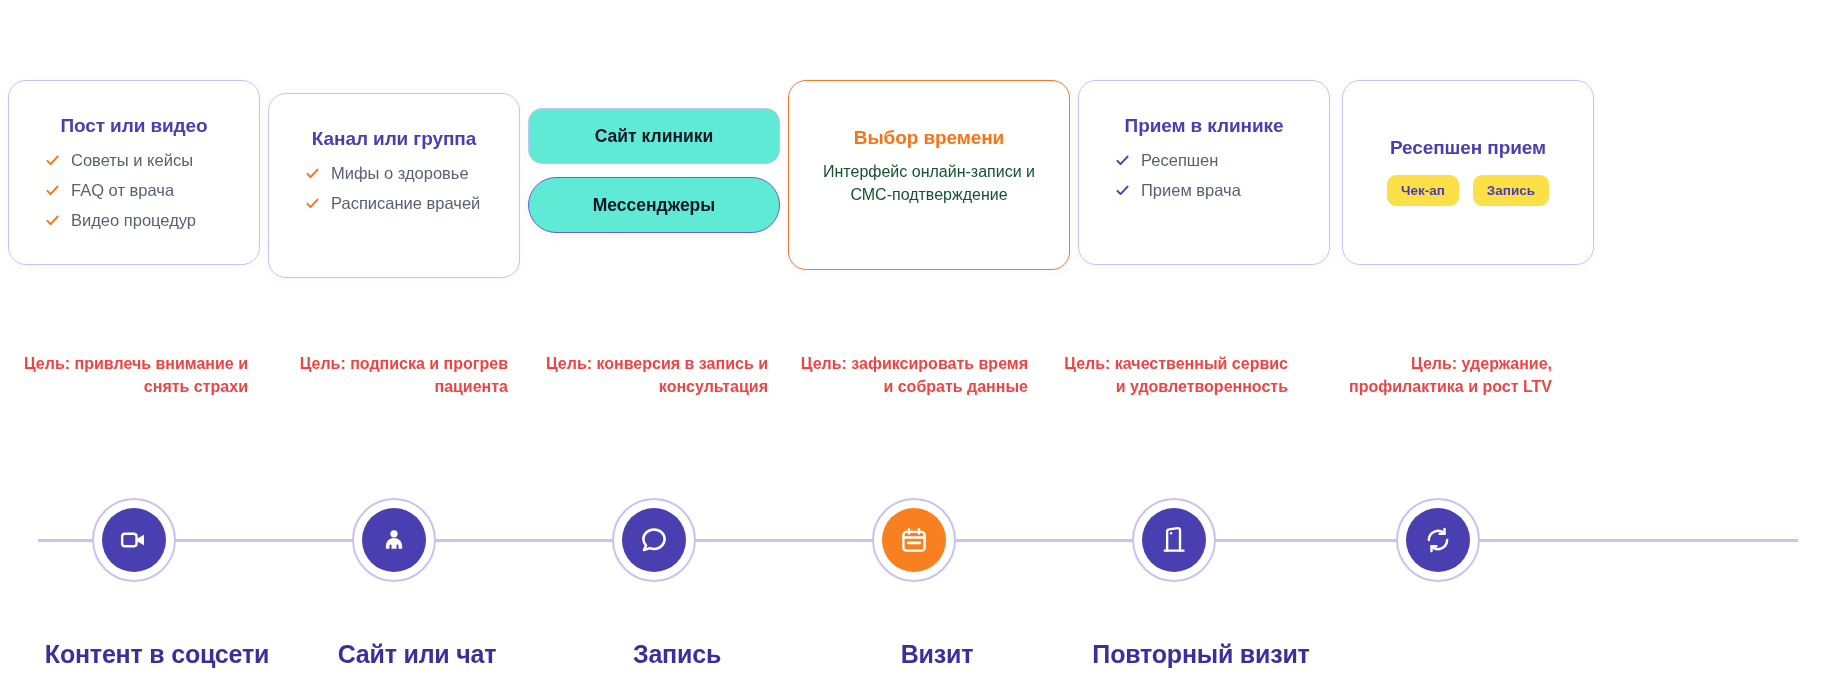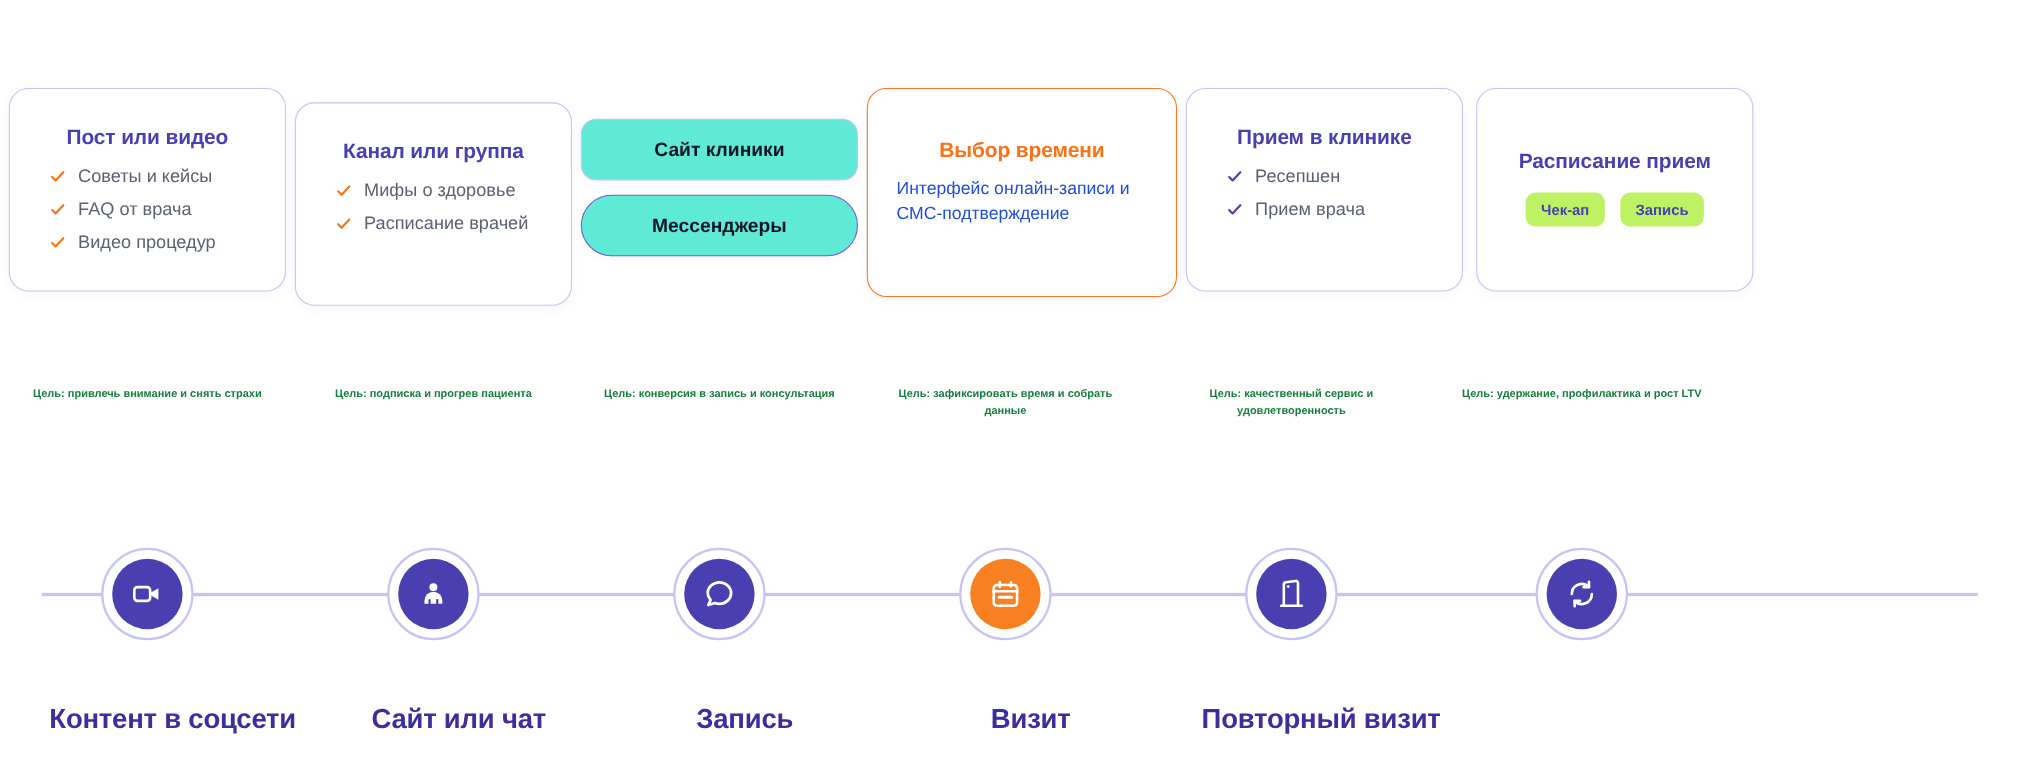--- a/index.html
+++ b/index.html
@@ -49,61 +49,62 @@
     font-size: 16.5px;
     color: #5a6172;
     white-space: nowrap;
   }
   .check { width: 15px; height: 15px; flex: 0 0 15px; display: block; }
 
   .card-desc {
     margin-top: 11px;
     font-size: 16px;
     line-height: 1.45;
-    color: #1d4ed8;
+    color: #14532d;
+    text-align: center;
     padding: 0 26px;
   }
 
   
   .pill {
     width: 100%;
     height: 56px;
     border: 1.5px solid #c8c2f2;
     border-radius: 14px;
     background: #5eead4;
     display: flex; align-items: center; justify-content: center;
     font-size: 17.5px; font-weight: bold; color: #141428;
     box-shadow: 0 2px 9px rgba(90,80,190,0.05);
   }
   .pill.strong { border-color: #6b5fd6; border-radius: 28px; }
 
   .chips { display: flex; gap: 14px; margin-top: 16px; }
   .chip {
-    background: #bef264;
+    background: #fde047;
     color: #4a3fb0;
     font-size: 13.5px;
     font-weight: bold;
     border-radius: 9px;
     padding: 8px 14px;
     white-space: nowrap;
     text-align: right;
   }
 
   
   .goals-row {
     position: absolute;
     left: 0; top: 352px;
     width: 1836px;
     display: flex;
   }
   .goal {
-    font-size: 10px;
+    font-size: 16px;
     font-weight: bold;
-    color: #15803d;
-    text-align: center;
+    color: #ef4444;
+    text-align: right;
     line-height: 1.45;
     padding: 0 12px;
   }
 
   
   .timeline { position: absolute; left: 0; top: 490px; width: 1836px; height: 100px; }
   .track {
     position: absolute; left: 38px; top: 49px;
     width: 1760px; height: 2.5px;
     background: #c9c3f3;
@@ -207,21 +208,21 @@
               <span class="check"><svg viewBox="0 0 16 16" fill="none" stroke="#4a3fb0" stroke-width="2.1" stroke-linecap="round" stroke-linejoin="round">
                   <path d="M2.6 8.4l3.3 3.4 7.5-8"></path>
                 </svg></span>
               <span>Прием врача</span>
             </div>
           </div>
         </div>
       </div>
       <div class="col" style="width: 252px; margin-left: 12px;">
         <div class="card" style="position: absolute; left: 0px; top: 0px; width: 100%; min-height: 185px; padding: 56px 0px 0px;">
-          <div class="card-title">Расписание прием</div>
+          <div class="card-title">Ресепшен прием</div>
           <div class="chips">
             <div class="chip">Чек-ап</div>
             <div class="chip">Запись</div>
           </div>
         </div>
       </div>
     </div>
 
   <div class="goals-row">
       <div class="goal" style="width: 252px; margin-left: 8px;">Цель: привлечь внимание и снять страхи</div>

